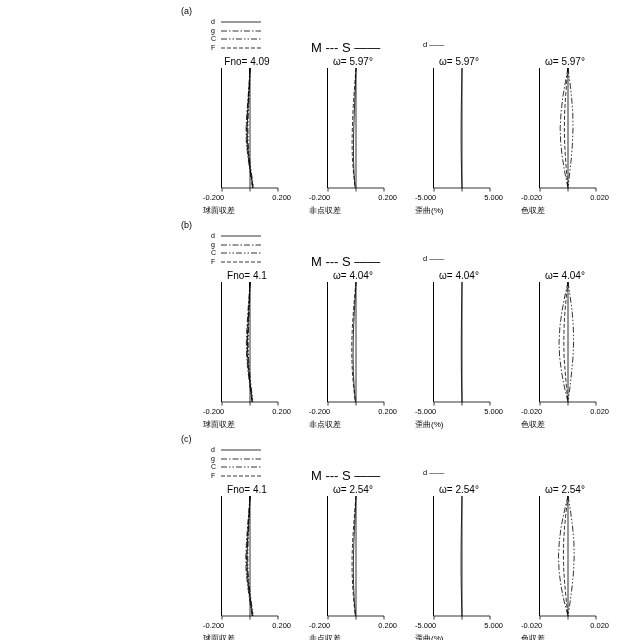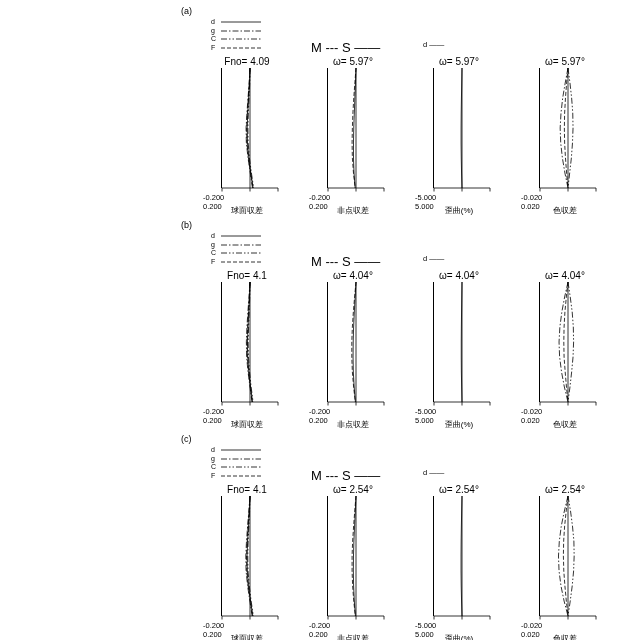--- a/index.html
+++ b/index.html
@@ -55,27 +55,26 @@
   .plotbox{
     position:absolute;top:50px;left:18px;
     width:56px;height:120px;
     border-left:1px solid #000;
   }
 
   .xlabels{
     position:absolute;top:175px;left:0px;width:88px;
     display:flex;justify-content:space-between;
     font-size:7.5px;
-    flex-direction:column;
   }
   .xlabels span{display:block;}
 
   .xtitle{
     position:absolute;top:187px;left:0px;width:88px;
-    text-align:center;font-size:8px;
+    font-size:8px;
   }
 
   svg.curves{position:absolute;left:0;top:0;overflow:visible;}
 </style>
 </head>
 <body>
 
 <div class="sheet" id="sheet">
     <div class="group" style="top: 8px;">
       <div class="group-label">(a)</div>

